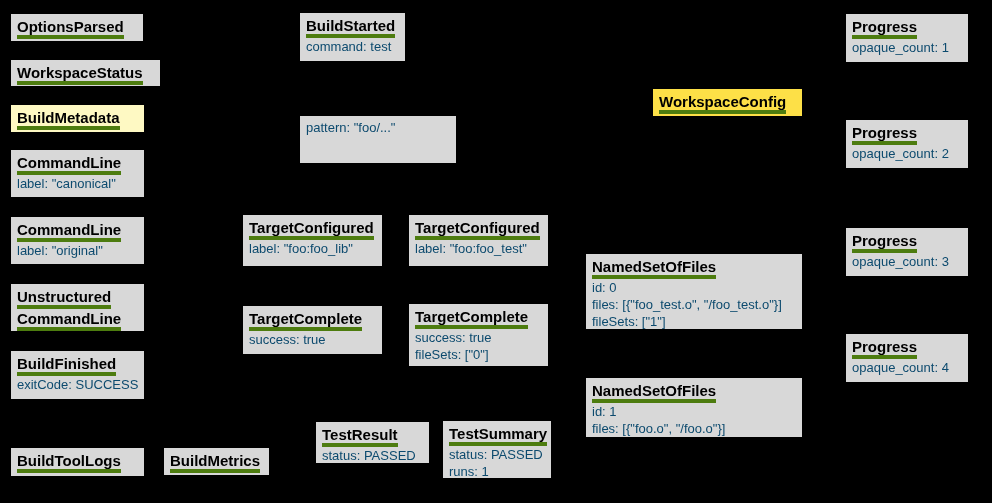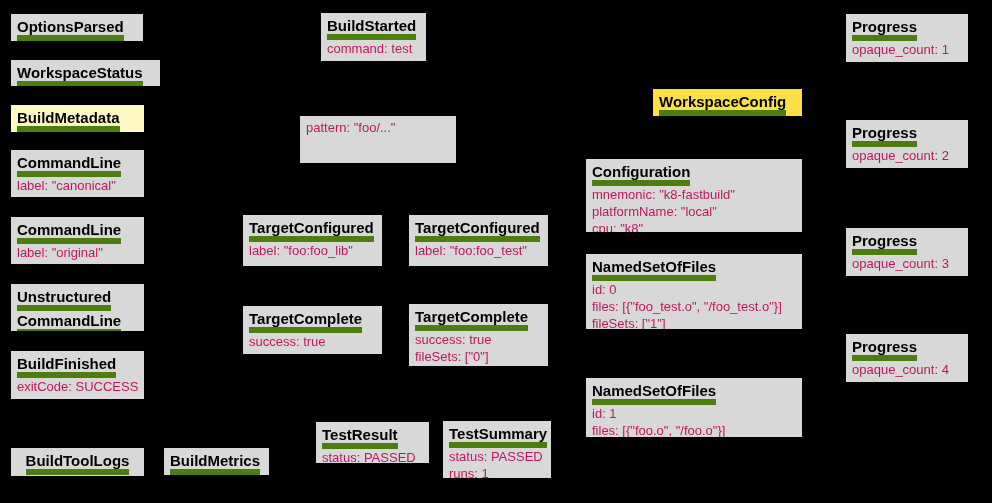--- a/index.html
+++ b/index.html
@@ -23,26 +23,26 @@
   }
   .node-title-line {
     line-height: 19px;
     white-space: nowrap;
   }
   .node-title {
     display: inline-block;
     font-size: 15px;
     font-weight: bold;
     color: #000;
-    border-bottom: 6px solid #4d7c0f;
+    border-bottom: 4px solid #4d7c0f;
     line-height: 17px;
   }
   .node-field {
     font-size: 13px;
-    color: #be185d;
+    color: #0c4a6e;
     line-height: 16px;
     white-space: nowrap;
     margin-top: 1px;
   }
 </style>
 </head>
 <body>
 
 <div id="canvas" style="background: rgb(0, 0, 0);">
     <div class="node" style="left: 10px; top: 13px; width: 134px; height: 29px; background: rgb(216, 216, 216); border-color: rgb(0, 0, 0);">
@@ -63,27 +63,27 @@
       <div class="node-field">label: "original"</div>
     </div>
     <div class="node" style="left: 10px; top: 283px; width: 135px; height: 49px; background: rgb(216, 216, 216); border-color: rgb(0, 0, 0);">
       <div class="node-title-line"><span class="node-title">Unstructured</span></div>
       <div class="node-title-line"><span class="node-title">CommandLine</span></div>
     </div>
     <div class="node" style="left: 10px; top: 350px; width: 135px; height: 50px; background: rgb(216, 216, 216); border-color: rgb(0, 0, 0);">
       <div class="node-title-line"><span class="node-title">BuildFinished</span></div>
       <div class="node-field">exitCode: SUCCESS</div>
     </div>
-    <div class="node" style="left: 10px; top: 447px; width: 135px; height: 30px; background: rgb(216, 216, 216); border-color: rgb(0, 0, 0); text-align: center;">
+    <div class="node" style="left: 10px; top: 447px; width: 135px; height: 30px; background: rgb(216, 216, 216); border-color: rgb(0, 0, 0);">
       <div class="node-title-line"><span class="node-title">BuildToolLogs</span></div>
     </div>
     <div class="node" style="left: 163px; top: 447px; width: 107px; height: 29px; background: rgb(216, 216, 216); border-color: rgb(0, 0, 0);">
       <div class="node-title-line"><span class="node-title">BuildMetrics</span></div>
     </div>
-    <div class="node" style="left: 299px; top: 12px; width: 107px; height: 50px; background: rgb(216, 216, 216); border-color: rgb(0, 0, 0); margin-left: 21px;">
+    <div class="node" style="left: 299px; top: 12px; width: 107px; height: 50px; background: rgb(216, 216, 216); border-color: rgb(0, 0, 0);">
       <div class="node-title-line"><span class="node-title">BuildStarted</span></div>
       <div class="node-field">command: test</div>
     </div>
     <div class="node" style="left: 299px; top: 115px; width: 158px; height: 49px; background: rgb(216, 216, 216); border-color: rgb(0, 0, 0);">
       <div class="node-field">pattern: "foo/..."</div>
     </div>
     <div class="node" style="left: 242px; top: 214px; width: 141px; height: 53px; background: rgb(216, 216, 216); border-color: rgb(0, 0, 0);">
       <div class="node-title-line"><span class="node-title">TargetConfigured</span></div>
       <div class="node-field">label: "foo:foo_lib"</div>
     </div>
@@ -105,26 +105,20 @@
       <div class="node-field">status: PASSED</div>
     </div>
     <div class="node" style="left: 442px; top: 405px; width: 110px; height: 59px; background: rgb(216, 216, 216); border-color: rgb(0, 0, 0); margin-top: 15px;">
       <div class="node-title-line"><span class="node-title">TestSummary</span></div>
       <div class="node-field">status: PASSED</div>
       <div class="node-field">runs: 1</div>
     </div>
     <div class="node" style="left: 652px; top: 88px; width: 151px; height: 29px; background: #fde047; border-color: rgb(0, 0, 0);">
       <div class="node-title-line"><span class="node-title">WorkspaceConfig</span></div>
     </div>
-    <div class="node" style="left: 585px; top: 158px; width: 218px; height: 75px; background: rgb(216, 216, 216); border-color: rgb(0, 0, 0);">
-      <div class="node-title-line"><span class="node-title">Configuration</span></div>
-      <div class="node-field">mnemonic: "k8-fastbuild"</div>
-      <div class="node-field">platformName: "local"</div>
-      <div class="node-field">cpu: "k8"</div>
-    </div>
     <div class="node" style="left: 585px; top: 253px; width: 218px; height: 77px; background: rgb(216, 216, 216); border-color: rgb(0, 0, 0);">
       <div class="node-title-line"><span class="node-title">NamedSetOfFiles</span></div>
       <div class="node-field">id: 0</div>
       <div class="node-field">files: [{"foo_test.o", "/foo_test.o"}]</div>
       <div class="node-field">fileSets: ["1"]</div>
     </div>
     <div class="node" style="left: 585px; top: 377px; width: 218px; height: 61px; background: rgb(216, 216, 216); border-color: rgb(0, 0, 0);">
       <div class="node-title-line"><span class="node-title">NamedSetOfFiles</span></div>
       <div class="node-field">id: 1</div>
       <div class="node-field">files: [{"foo.o", "/foo.o"}]</div>

